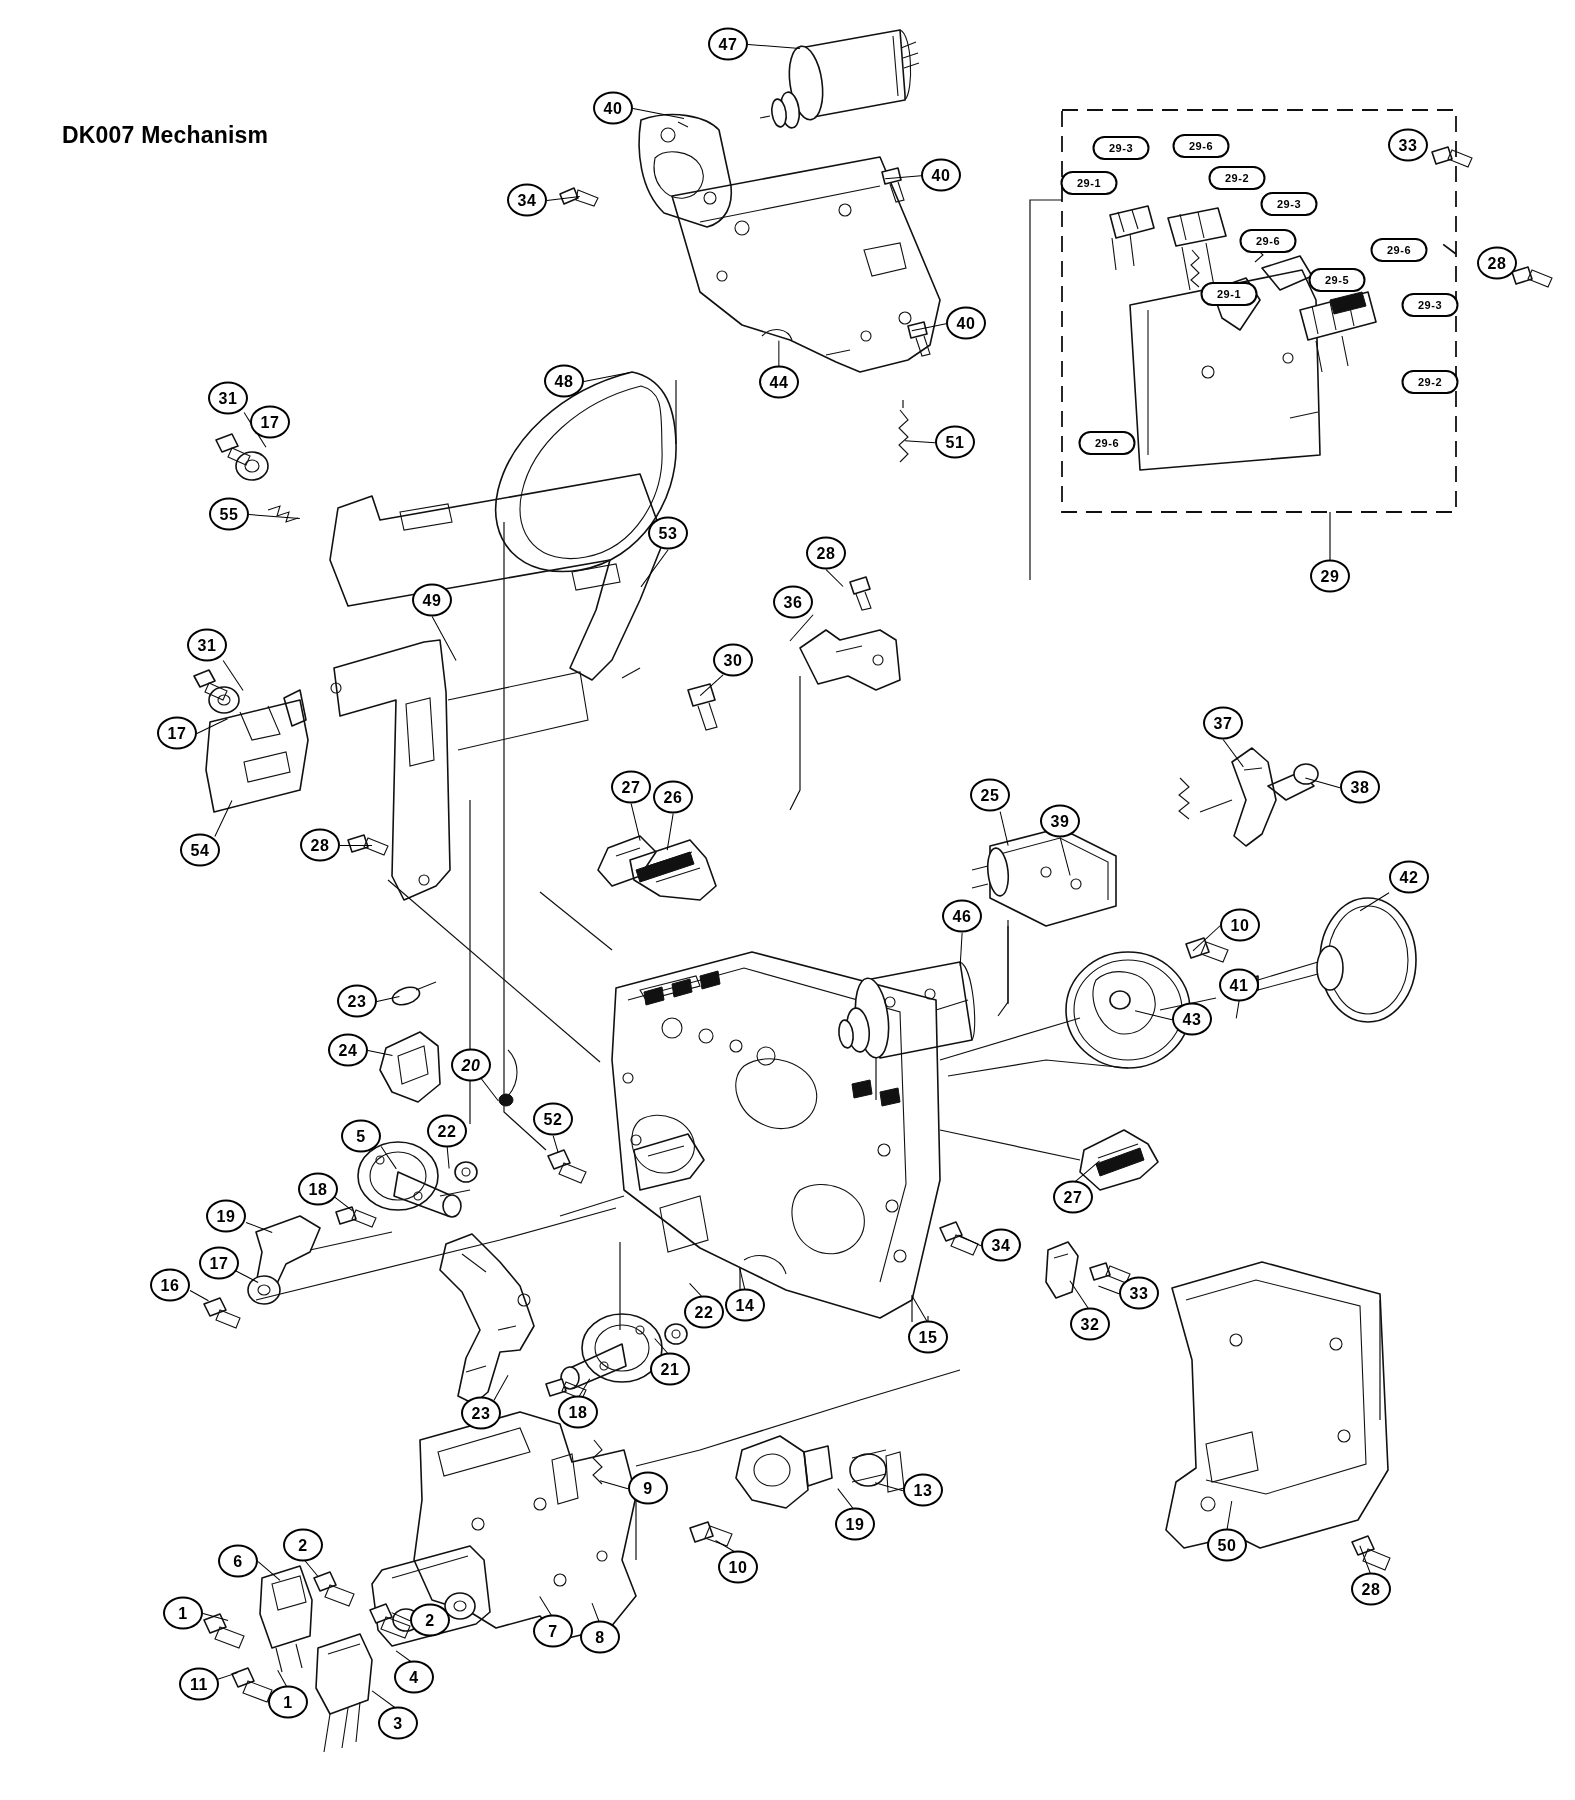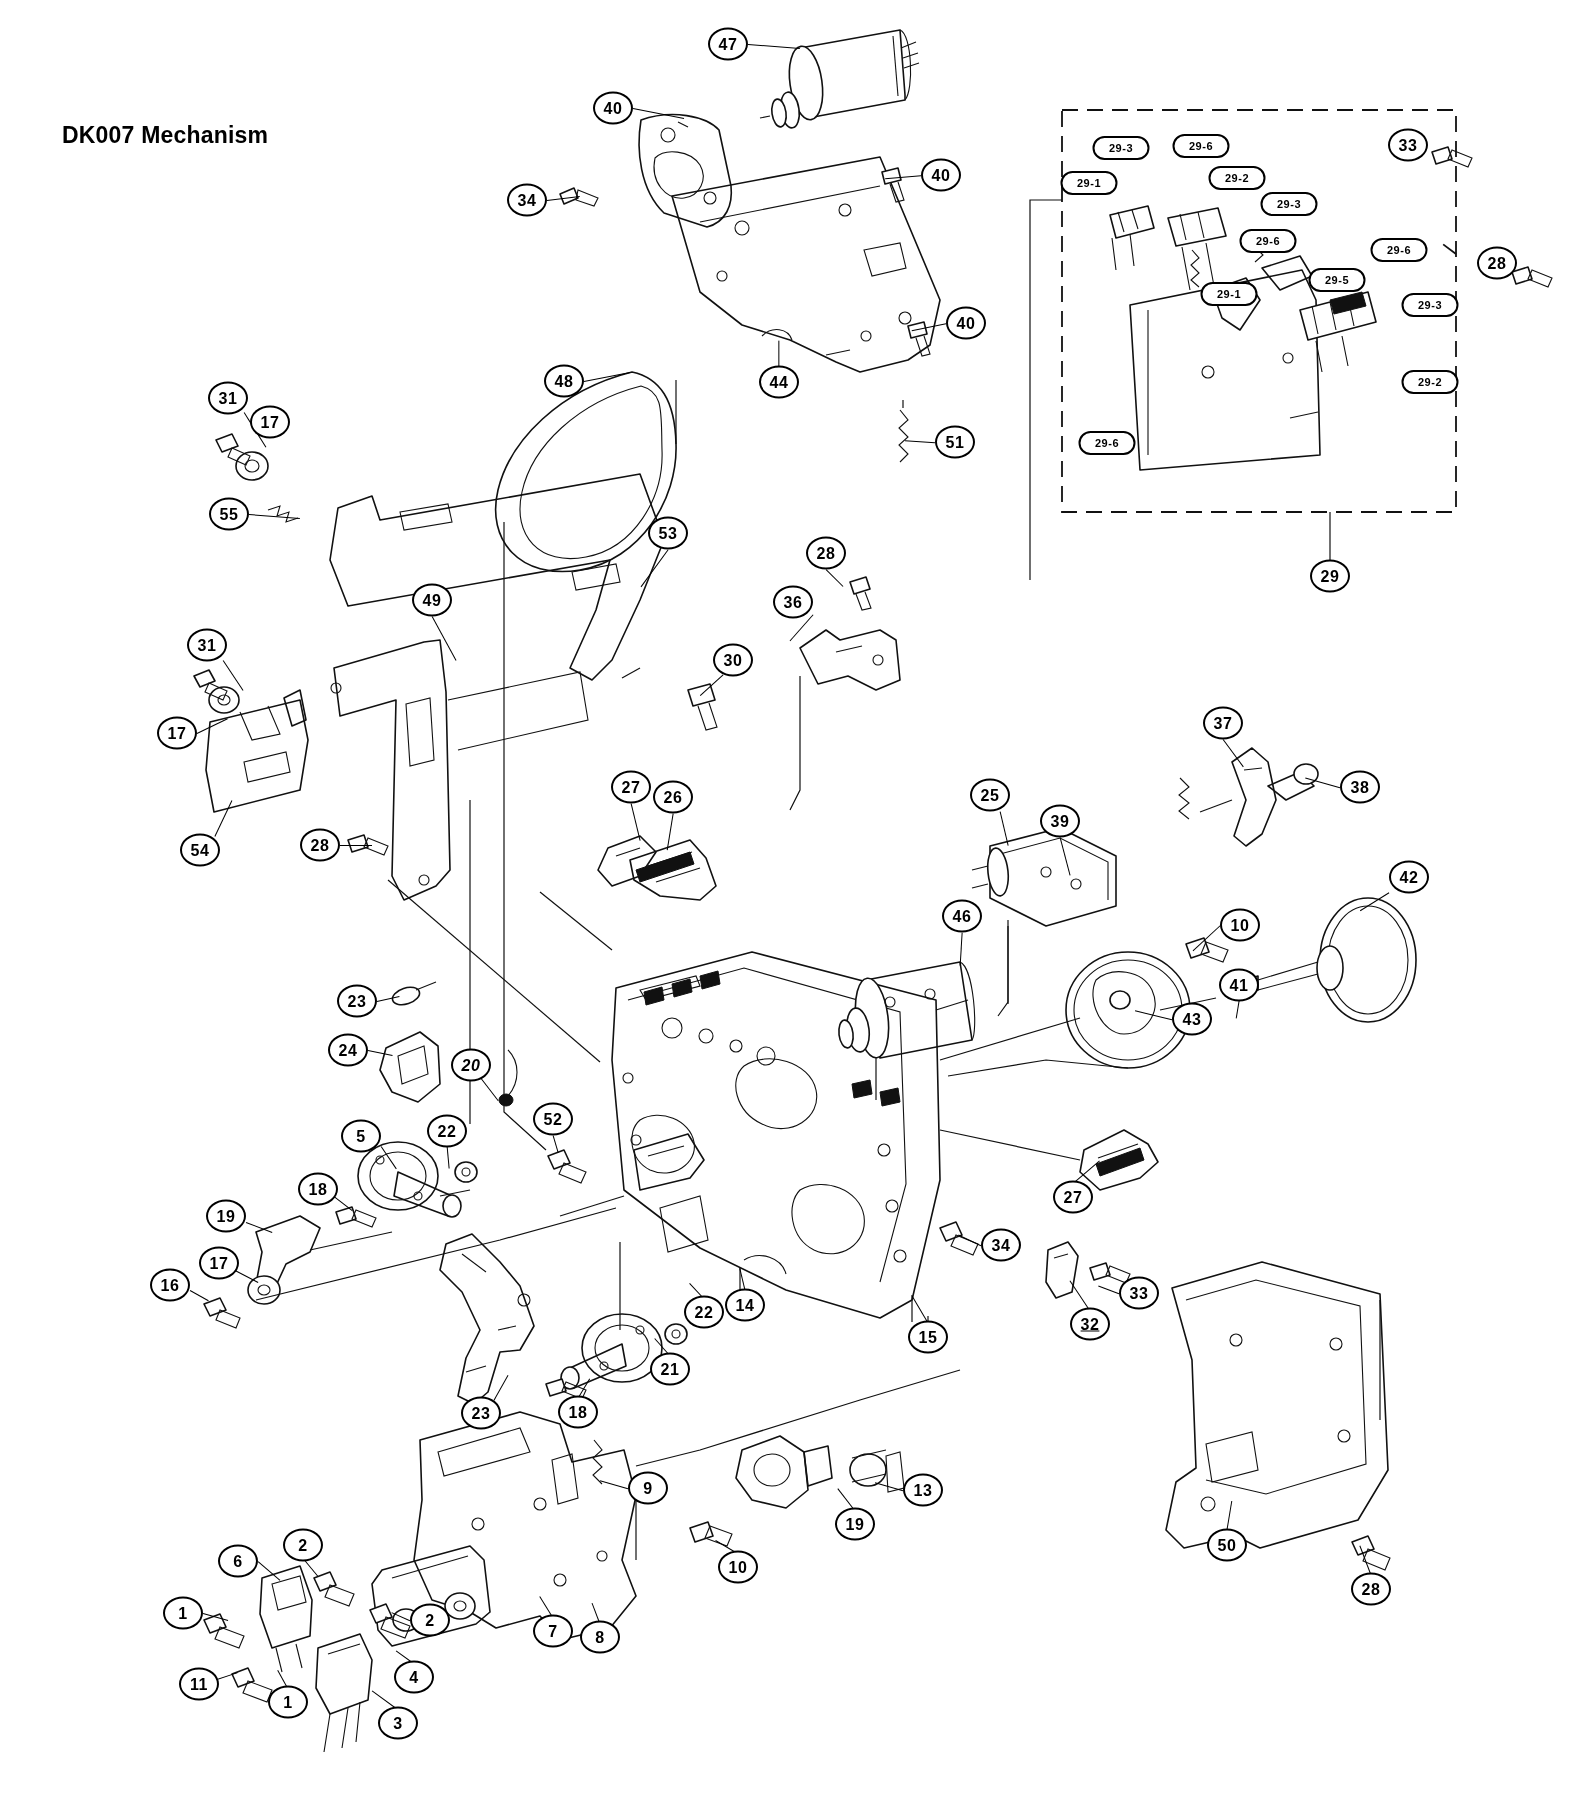--- a/index.html
+++ b/index.html
@@ -519,21 +519,21 @@
       <div class="callout w2" style="left: 361px; top: 1136px;">5</div>
       <div class="callout w2" style="left: 447px; top: 1131px;">22</div>
       <div class="callout w2" style="left: 318px; top: 1189px;">18</div>
       <div class="callout w2" style="left: 226px; top: 1216px;">19</div>
       <div class="callout w2" style="left: 1073px; top: 1197px;">27</div>
       <div class="callout w2" style="left: 219px; top: 1263px;">17</div>
       <div class="callout w2" style="left: 170px; top: 1285px;">16</div>
       <div class="callout w2" style="left: 1001px; top: 1245px;">34</div>
       <div class="callout w2" style="left: 745px; top: 1305px;">14</div>
       <div class="callout w2" style="left: 1139px; top: 1293px;">33</div>
-      <div class="callout w2" style="left: 1090px; top: 1324px; text-decoration: underline;">32</div>
+      <div class="callout w2" style="left: 1090px; top: 1324px;">32</div>
       <div class="callout w2" style="left: 704px; top: 1312px;">22</div>
       <div class="callout w2" style="left: 928px; top: 1337px;">15</div>
       <div class="callout w2" style="left: 670px; top: 1369px;">21</div>
       <div class="callout w2" style="left: 481px; top: 1413px;">23</div>
       <div class="callout w2" style="left: 578px; top: 1412px;">18</div>
       <div class="callout w2" style="left: 648px; top: 1488px;">9</div>
       <div class="callout w2" style="left: 923px; top: 1490px;">13</div>
       <div class="callout w2" style="left: 855px; top: 1524px;">19</div>
       <div class="callout w2" style="left: 1227px; top: 1545px;">50</div>
       <div class="callout w2" style="left: 303px; top: 1545px;">2</div>

